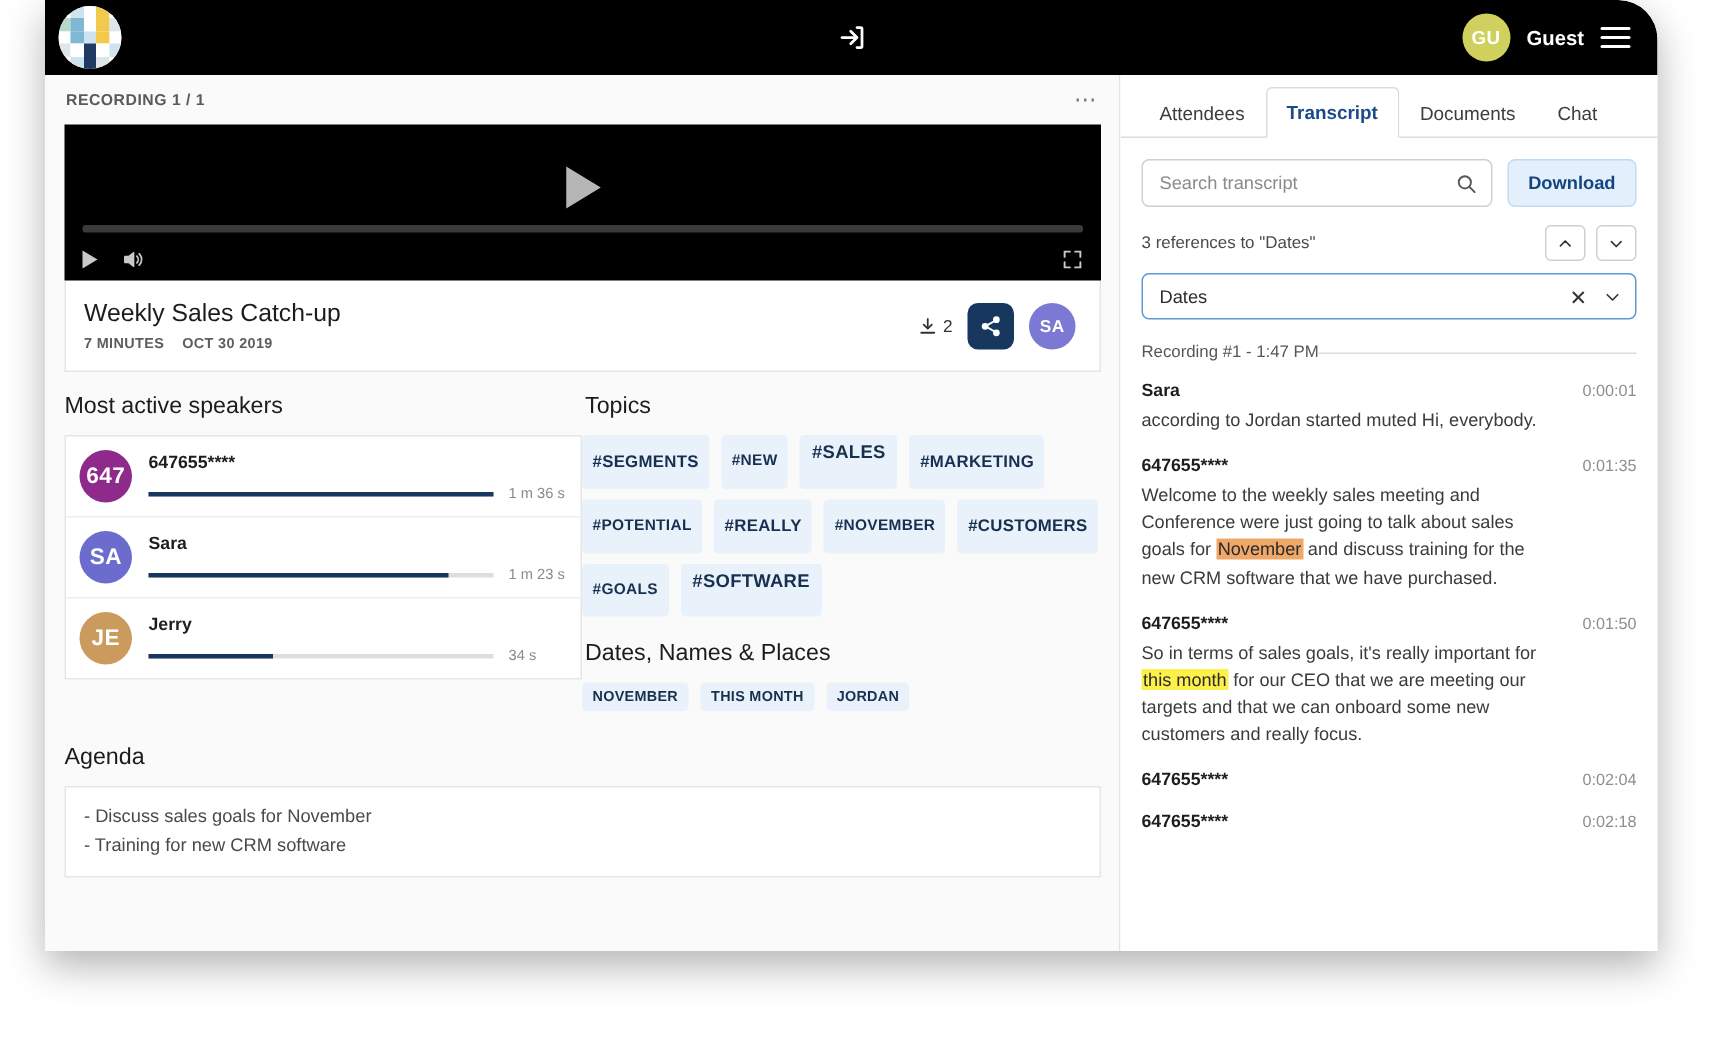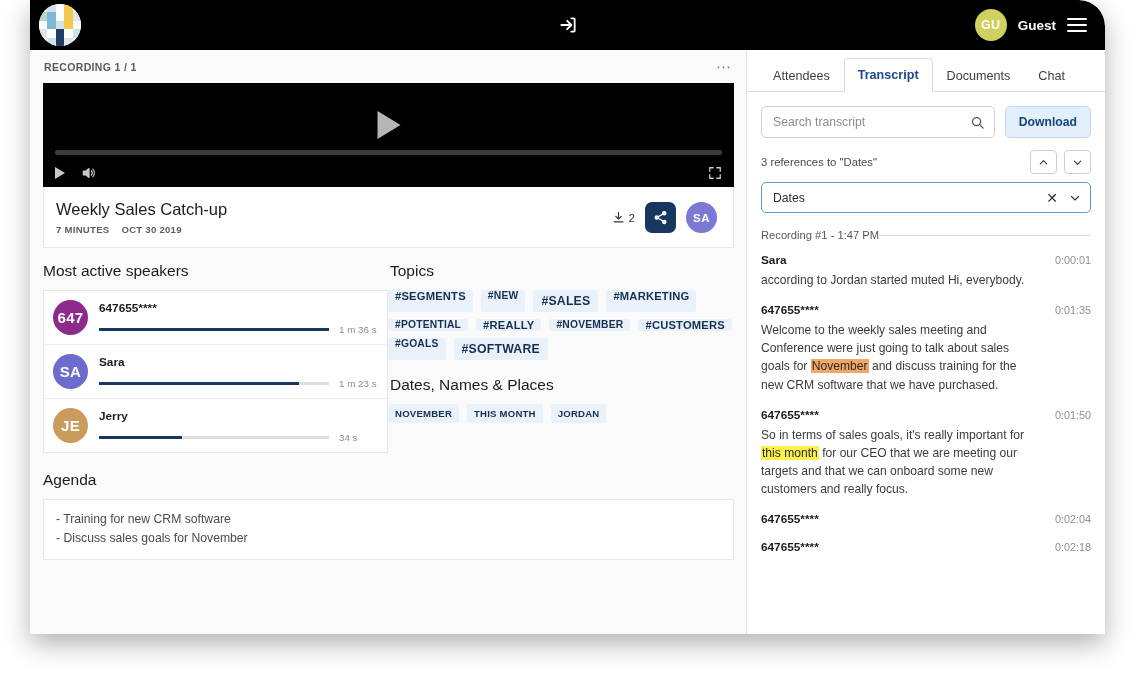--- a/index.html
+++ b/index.html
@@ -161,21 +161,21 @@
   .sp-name { font-size:11.8px; font-weight:700; color:#1d1d1d; }
   .sp-barline { display:flex; align-items:center; gap:10px; margin-top: 9px; }
   .sp-track { flex:1; height: 3px; background:#dedede; position:relative; }
   .sp-fill { position:absolute; left:0; top:0; bottom:0; background:#17375e; }
   .sp-time { font-size: 9.8px; color:#8b8b8b; white-space:nowrap; width: 38px; }
 
   
   .tagwrap { display:flex; flex-wrap: wrap; gap: 7px 8px; margin-bottom: 4px; }
   .tag {
     background:#e9f1fb; color:#18304f; border-radius:3px;
-    padding: 0 7px; font-weight:700; letter-spacing:.2px;
+    padding: 12px 7px; font-weight:700; letter-spacing:.2px;
     font-size: 10.3px; cursor:pointer; white-space:nowrap;
   }
   .tag.lg { font-size: 12.3px; padding: 4px 8px; }
   .tag.md { font-size: 11.2px; }
   .tag.plain { font-size: 9.6px; padding: 4px 7px; }
   .dates-title { margin-top: 16px; }
 
   
   .agenda-title { margin-top: 18px; }
   .agenda-box {
@@ -434,22 +434,22 @@
                 <div class="tag plain">NOVEMBER</div>
                 <div class="tag plain">THIS MONTH</div>
                 <div class="tag plain">JORDAN</div>
               </div>
           </div>
         </div>
 
         <div style="margin:0 13px;">
           <div class="sec-title agenda-title">Agenda</div>
           <div class="agenda-box" id="agenda-box">
+              <div>- Discuss sales goals for November</div>
               <div>- Training for new CRM software</div>
-              <div>- Discuss sales goals for November</div>
             </div>
         </div>
       </div>
 
       <div class="right-pane">
 
         <div class="tabs" id="panel-tabs">
             <div class="tab">Attendees</div>
             <div class="tab active">Transcript</div>
             <div class="tab">Documents</div>

